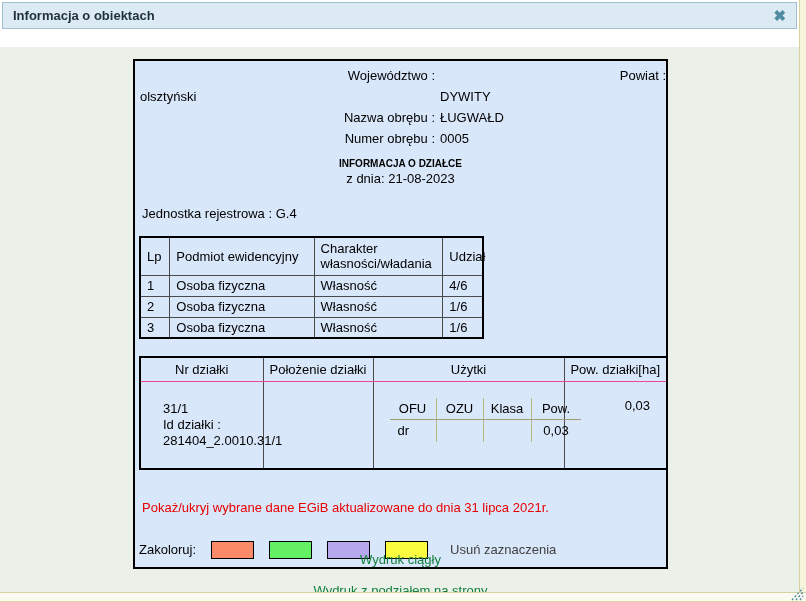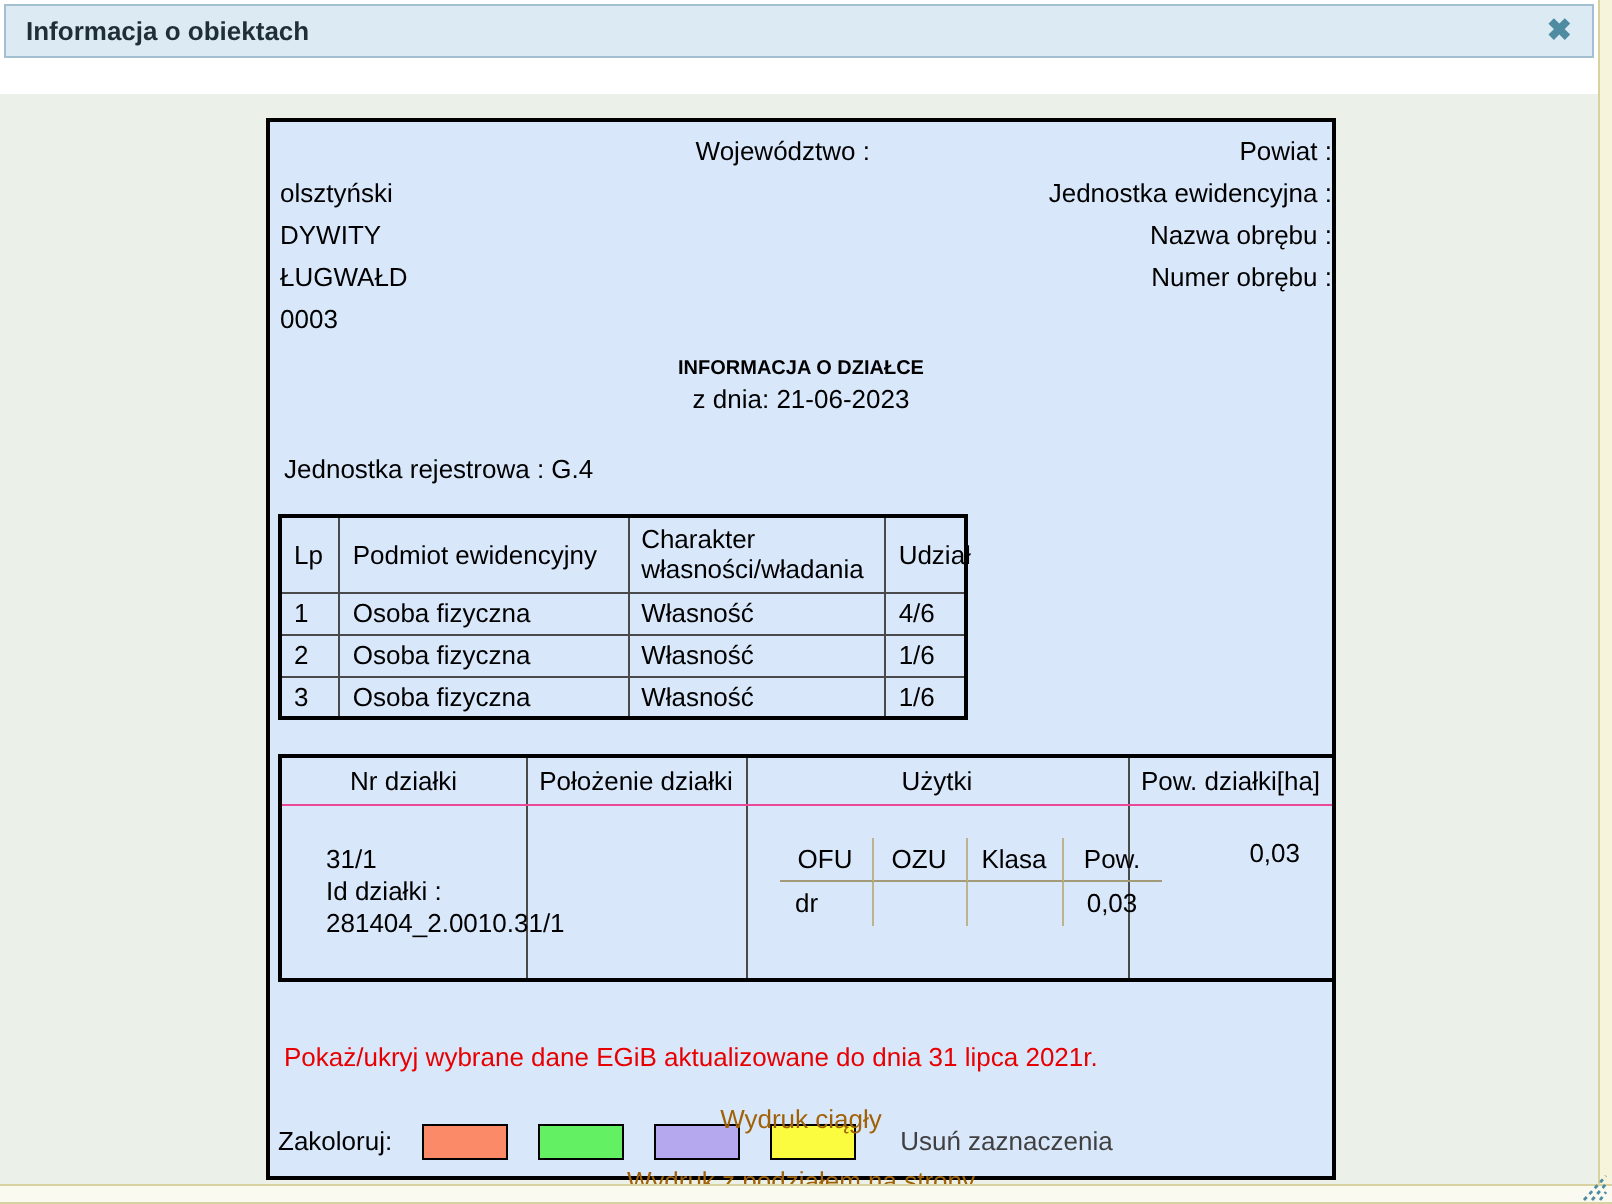--- a/index.html
+++ b/index.html
@@ -93,49 +93,48 @@
   .egib-notice { color:#e80000; margin:30px 0 0 7px; cursor:pointer; }
   .colorize-row { display:flex; align-items:center; margin:26px 0 0 4px; }
   .swatch {
     width:43px; height:18px; border:1px solid #000; margin-left:15px; cursor:pointer;
   }
   .swatch:first-of-type { margin-left:5px; }
   .clear-link { color:#404040; margin-left:22px; cursor:pointer; }
 
   
   .print-links { position:absolute; left:133px; top:505px; width:535px; text-align:center; }
-  .print-link { color:#a16207; cursor:pointer; }
+  .print-link { color:#15803d; cursor:pointer; }
   .print-link.second { display:inline-block; margin-top:16px; }
 </style>
 </head>
 <body>
 
 <div class="titlebar">
   <span class="titlebar-title">Informacja o obiektach</span>
   <span class="close-x">✖</span>
 </div>
 
 <div class="content">
 
   <div class="panel">
 
     <div class="hf-grid">
       <span class="hf-label">Województwo</span>
       <span class="hf-label">Powiat</span>
       <span class="hf-value">olsztyński</span>
-      <span class="hf-label">Jednostka ewidencyjna</span>
       <span class="hf-value">DYWITY</span>
       <span class="hf-label">Nazwa obrębu</span>
       <span class="hf-value">ŁUGWAŁD</span>
       <span class="hf-label">Numer obrębu</span>
-      <span class="hf-value">0003</span>
+      <span class="hf-value">0005</span>
     </div>
 
     <div class="panel-title">INFORMACJA O DZIAŁCE</div>
-    <div class="panel-subtitle">z dnia: 21-06-2023</div>
+    <div class="panel-subtitle">z dnia: 21-08-2023</div>
     <div class="register-unit">Jednostka rejestrowa : G.4</div>
 
     <table class="owners">
       <tbody>
           <tr>
         <th class="col-lp">Lp</th>
         <th class="col-podmiot">Podmiot ewidencyjny</th>
         <th class="col-charakter">Charakter własności/władania</th>
         <th class="col-udzial">Udział</th>
       </tr>

